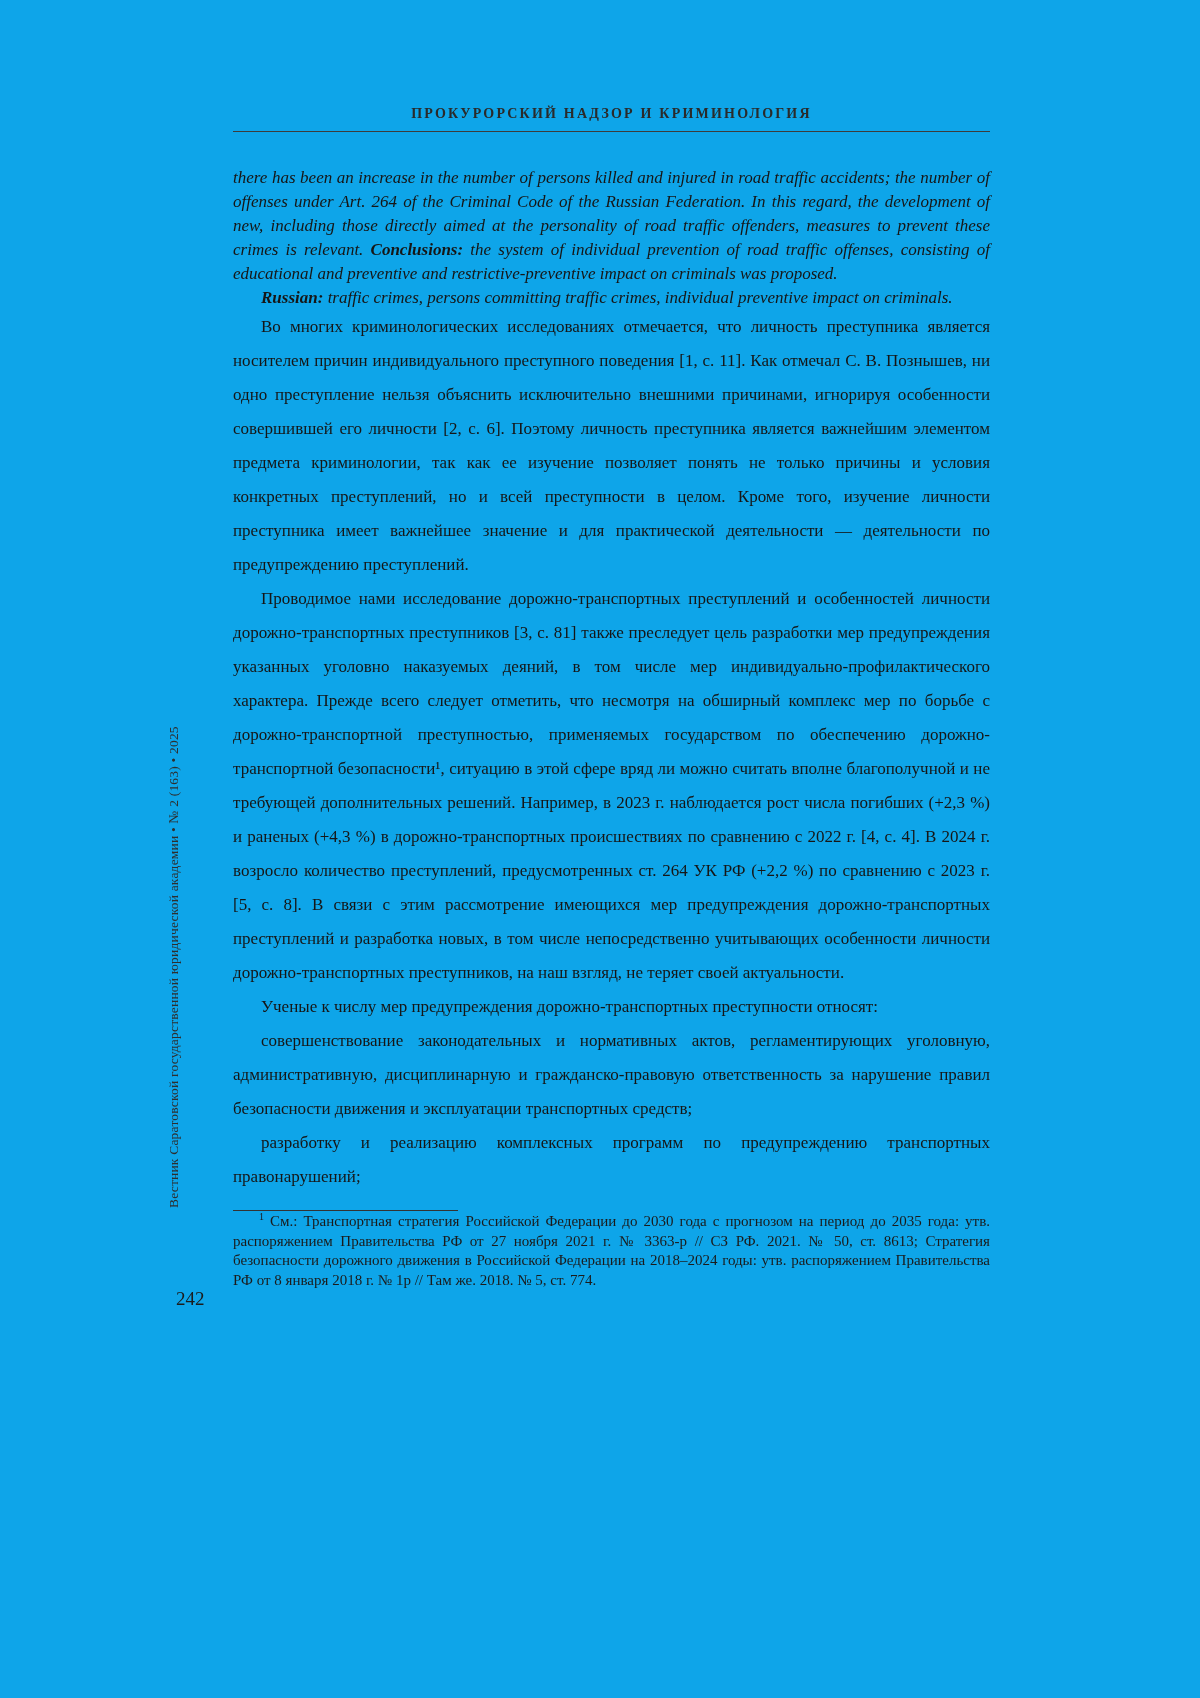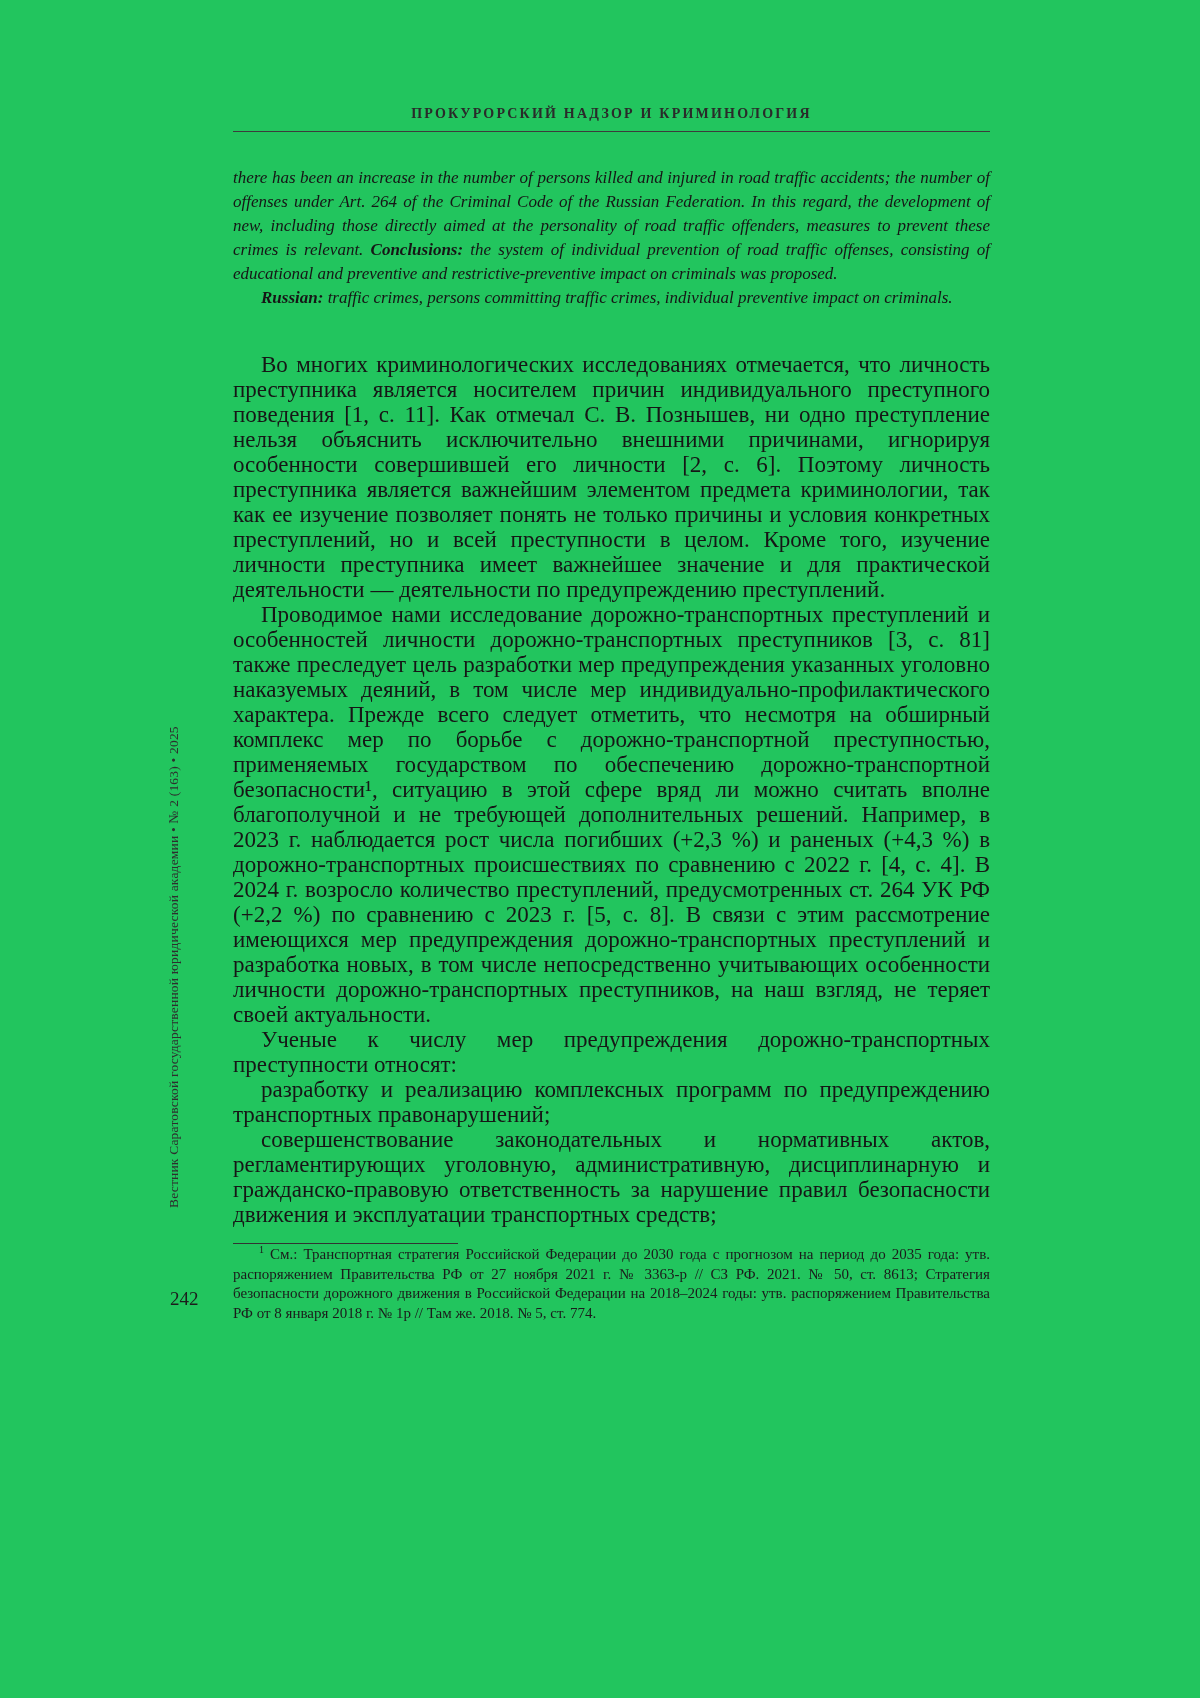--- a/index.html
+++ b/index.html
@@ -1,21 +1,21 @@
 <!DOCTYPE html>
 <html lang="ru"><head>
 <meta charset="utf-8">
 <style>
   * { margin: 0; padding: 0; box-sizing: border-box; }
   html, body { background: #ffffff; }
   .page {
     position: relative;
     width: 1200px;
     height: 1698px;
-    background: #22c55e;
+    background: #0ea5e9;
     font-family: "Liberation Serif", "DejaVu Serif", serif;
     color: #161616;
     overflow: hidden;
   }
   .column {
     position: absolute;
     left: 233px;
     top: 106px;
     width: 757px;
   }
@@ -31,23 +31,22 @@
   .abstract {
     margin-top: 34px;
     font-style: italic;
     font-size: 17px;
     line-height: 24px;
     text-align: justify;
   }
   .abstract p.keywords { text-indent: 28px; }
   .bold-label { font-weight: bold; }
   .body-text {
-    margin-top: 42px;
-    font-size: 23px;
-    line-height: 25px;
+    font-size: 17px;
+    line-height: 34px;
     text-align: justify;
   }
   .body-text p { text-indent: 28px; }
   .footnote-rule {
     margin-top: 16px;
     width: 225px;
     border-top: 1px solid #333333;
   }
   .footnote {
     margin-top: 1px;
@@ -64,21 +63,21 @@
     top: 1208px;
     transform: rotate(-90deg);
     transform-origin: 0 0;
     white-space: nowrap;
     font-size: 13.5px;
     color: #2e2e2e;
     letter-spacing: 0.2px;
   }
   .page-number {
     position: absolute;
-    left: 170px;
+    left: 176px;
     top: 1288px;
     font-size: 19px;
     color: #1c1c1c;
   }
 </style>
 </head>
 <body>
 
 <div class="page">
 
@@ -88,22 +87,22 @@
 
     <div class="abstract">
       <p><span>there has been an increase in the number of persons killed and injured in road traffic accidents; the number of offenses under Art. 264 of the Criminal Code of the Russian Federation. In this regard, the development of new, including those directly aimed at the personality of road traffic offenders, measures to prevent these crimes is relevant. </span><span class="bold-label">Conclusions:</span><span> the system of individual prevention of road traffic offenses, consisting of educational and preventive and restrictive-preventive impact on criminals was proposed.</span></p>
       <p class="keywords"><span class="bold-label">Russian:</span><span> traffic crimes, persons committing traffic crimes, individual preventive impact on criminals.</span></p>
     </div>
 
     <div class="body-text">
       <p>Во многих криминологических исследованиях отмечается, что личность преступника является носителем причин индивидуального преступного поведения [1, с. 11]. Как отмечал С. В. Познышев, ни одно преступление нельзя объяснить исключительно внешними причинами, игнорируя особенности совершившей его личности [2, с. 6]. Поэтому личность преступника является важнейшим элементом предмета криминологии, так как ее изучение позволяет понять не только причины и условия конкретных преступлений, но и всей преступности в целом. Кроме того, изучение личности преступника имеет важнейшее значение и для практической деятельности — деятельности по предупреждению преступлений.</p>
       <p>Проводимое нами исследование дорожно-транспортных преступлений и особенностей личности дорожно-транспортных преступников [3, с. 81] также преследует цель разработки мер предупреждения указанных уголовно наказуемых деяний, в том числе мер индивидуально-профилактического характера. Прежде всего следует отметить, что несмотря на обширный комплекс мер по борьбе с дорожно-транспортной преступностью, применяемых государством по обеспечению дорожно-транспортной безопасности¹, ситуацию в этой сфере вряд ли можно считать вполне благополучной и не требующей дополнительных решений. Например, в 2023 г. наблюдается рост числа погибших (+2,3 %) и раненых (+4,3 %) в дорожно-транспортных происшествиях по сравнению с 2022 г. [4, с. 4]. В 2024 г. возросло количество преступлений, предусмотренных ст. 264 УК РФ (+2,2 %) по сравнению с 2023 г. [5, с. 8]. В связи с этим рассмотрение имеющихся мер предупреждения дорожно-транспортных преступлений и разработка новых, в том числе непосредственно учитывающих особенности личности дорожно-транспортных преступников, на наш взгляд, не теряет своей актуальности.</p>
       <p>Ученые к числу мер предупреждения дорожно-транспортных преступности относят:</p>
+      <p>совершенствование законодательных и нормативных актов, регламентирующих уголовную, административную, дисциплинарную и гражданско-правовую ответственность за нарушение правил безопасности движения и эксплуатации транспортных средств;</p>
       <p>разработку и реализацию комплексных программ по предупреждению транспортных правонарушений;</p>
-      <p>совершенствование законодательных и нормативных актов, регламентирующих уголовную, административную, дисциплинарную и гражданско-правовую ответственность за нарушение правил безопасности движения и эксплуатации транспортных средств;</p>
     </div>
 
     <div class="footnote-rule"></div>
 
     <p class="footnote"><sup>1</sup><span> См.: Транспортная стратегия Российской Федерации до 2030 года с прогнозом на период до 2035 года: утв. распоряжением Правительства РФ от 27 ноября 2021 г. № 3363-р // СЗ РФ. 2021. № 50, ст. 8613; Стратегия безопасности дорожного движения в Российской Федерации на 2018–2024 годы: утв. распоряжением Правительства РФ от 8 января 2018 г. № 1р // Там же. 2018. № 5, ст. 774.</span></p>
 
   </div>
 
   <div class="sidebar-caption">Вестник Саратовской государственной юридической академии • № 2 (163) • 2025</div>
 

